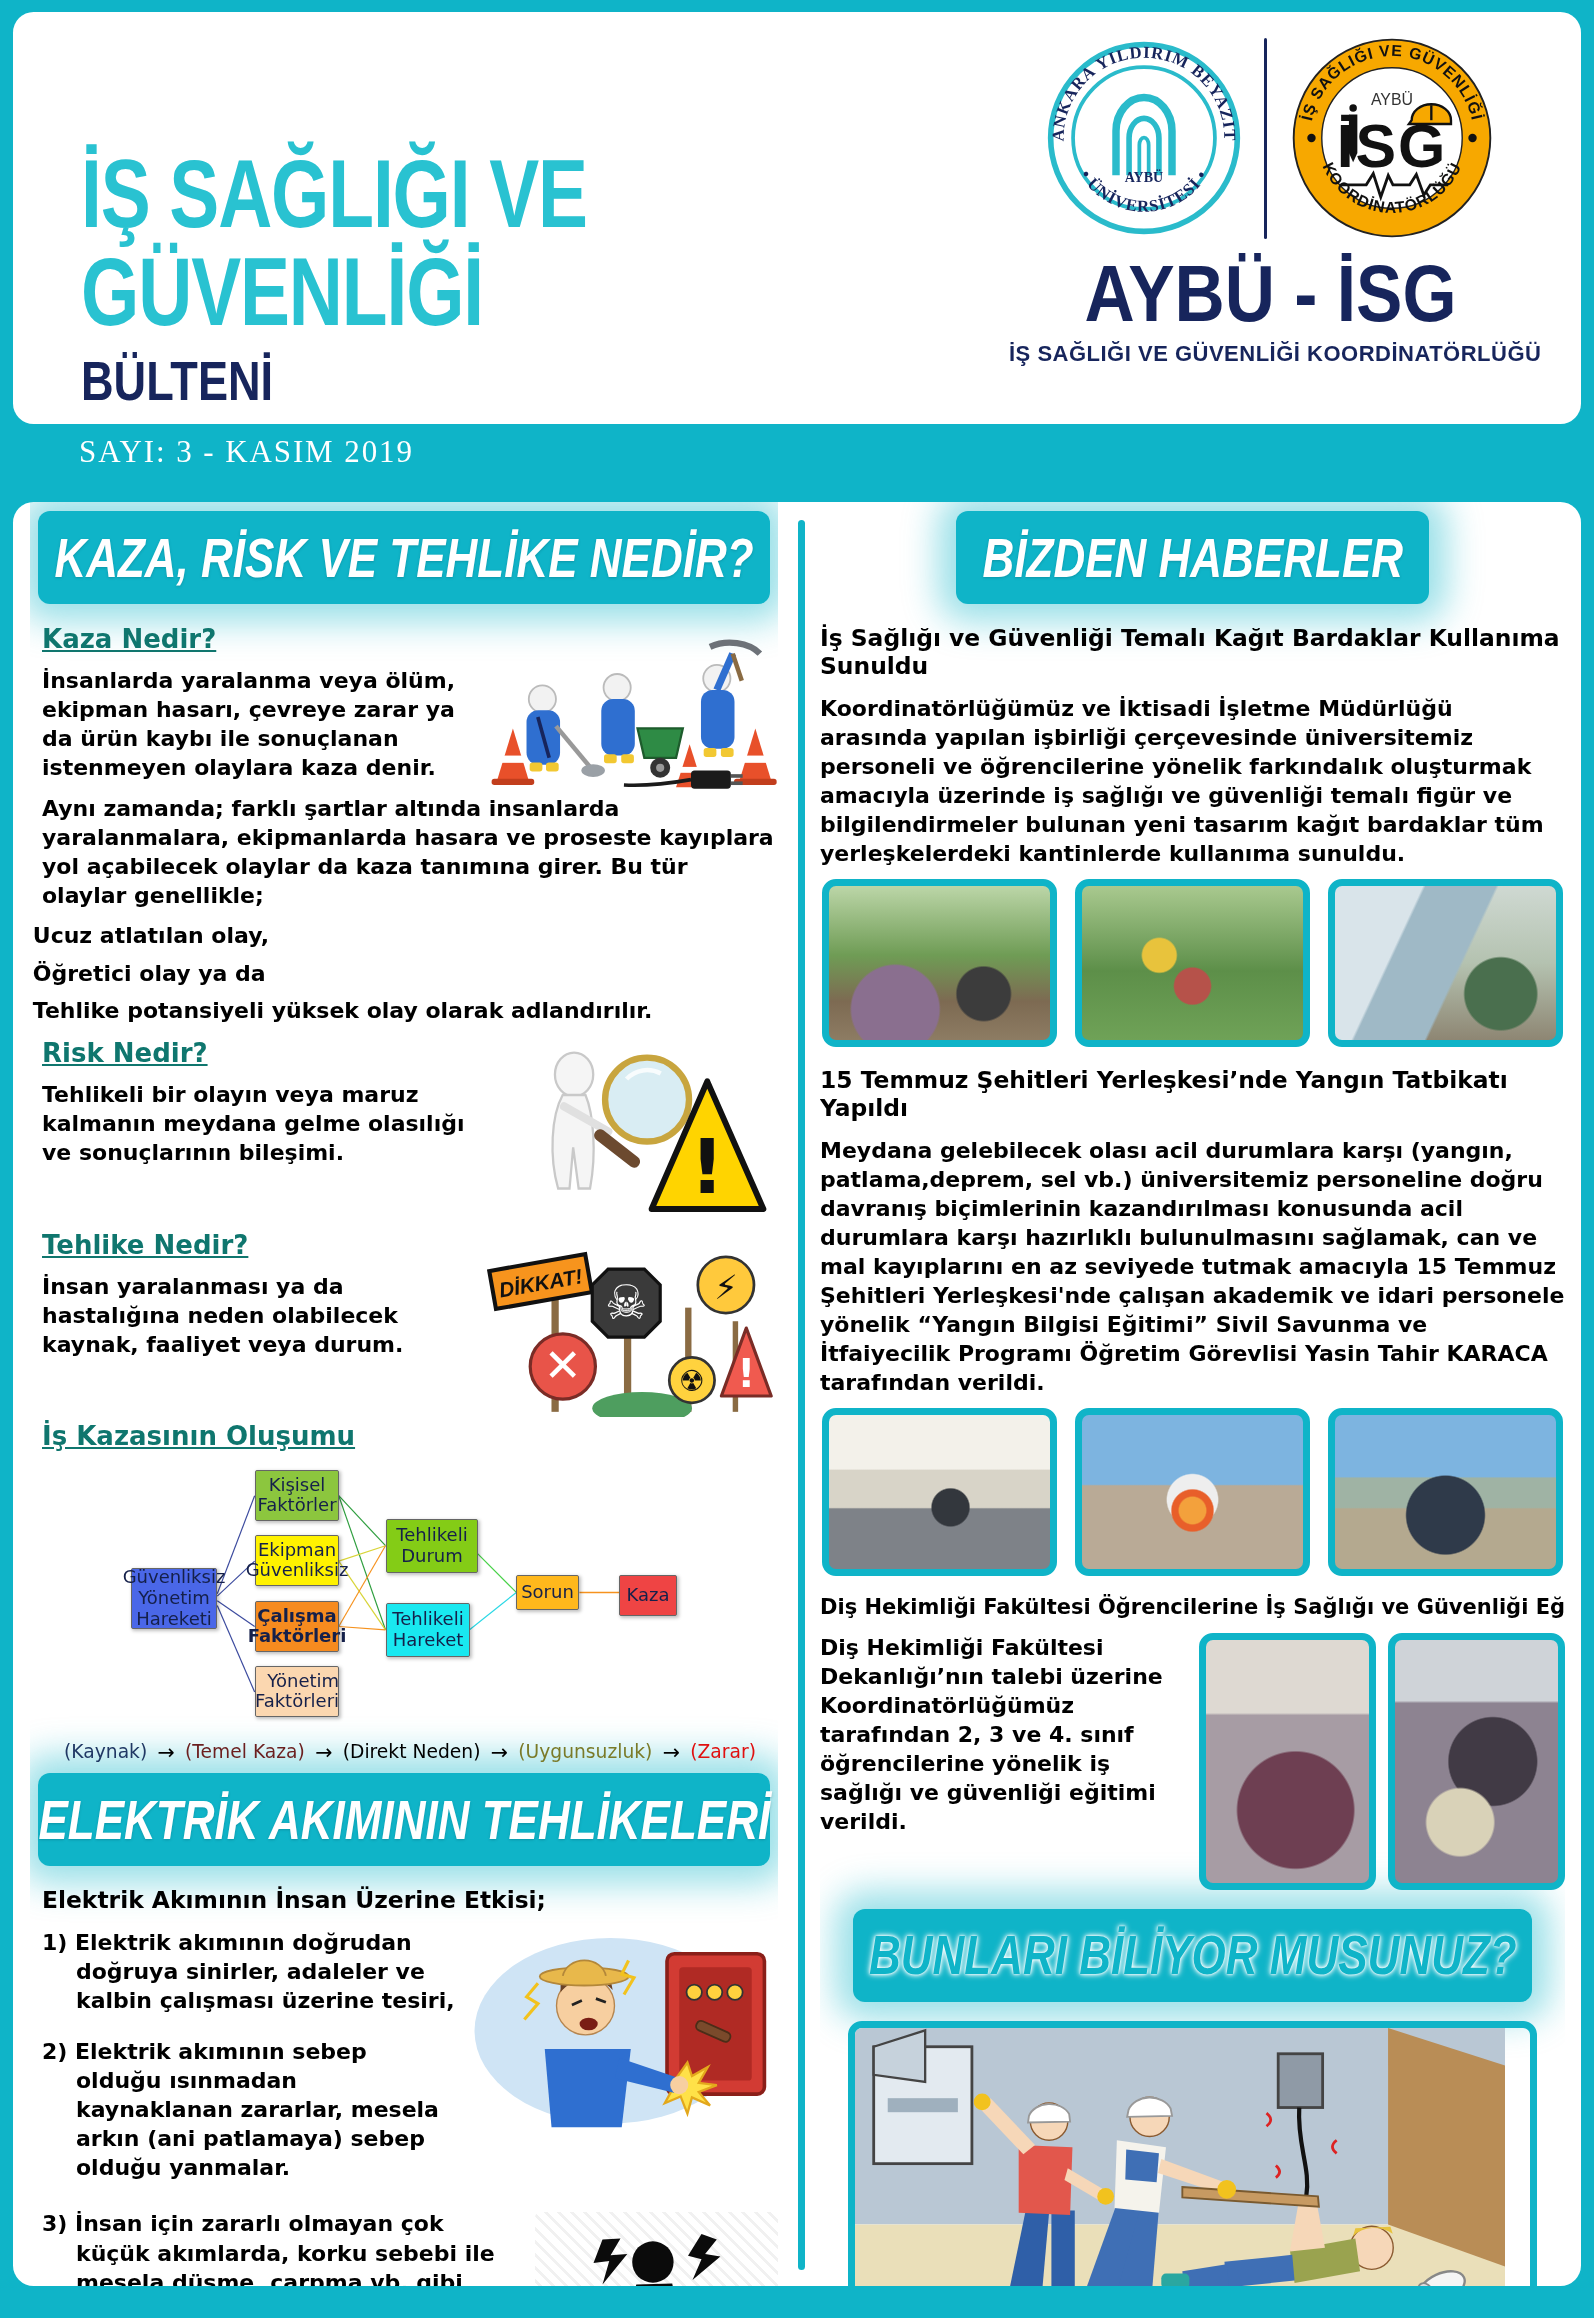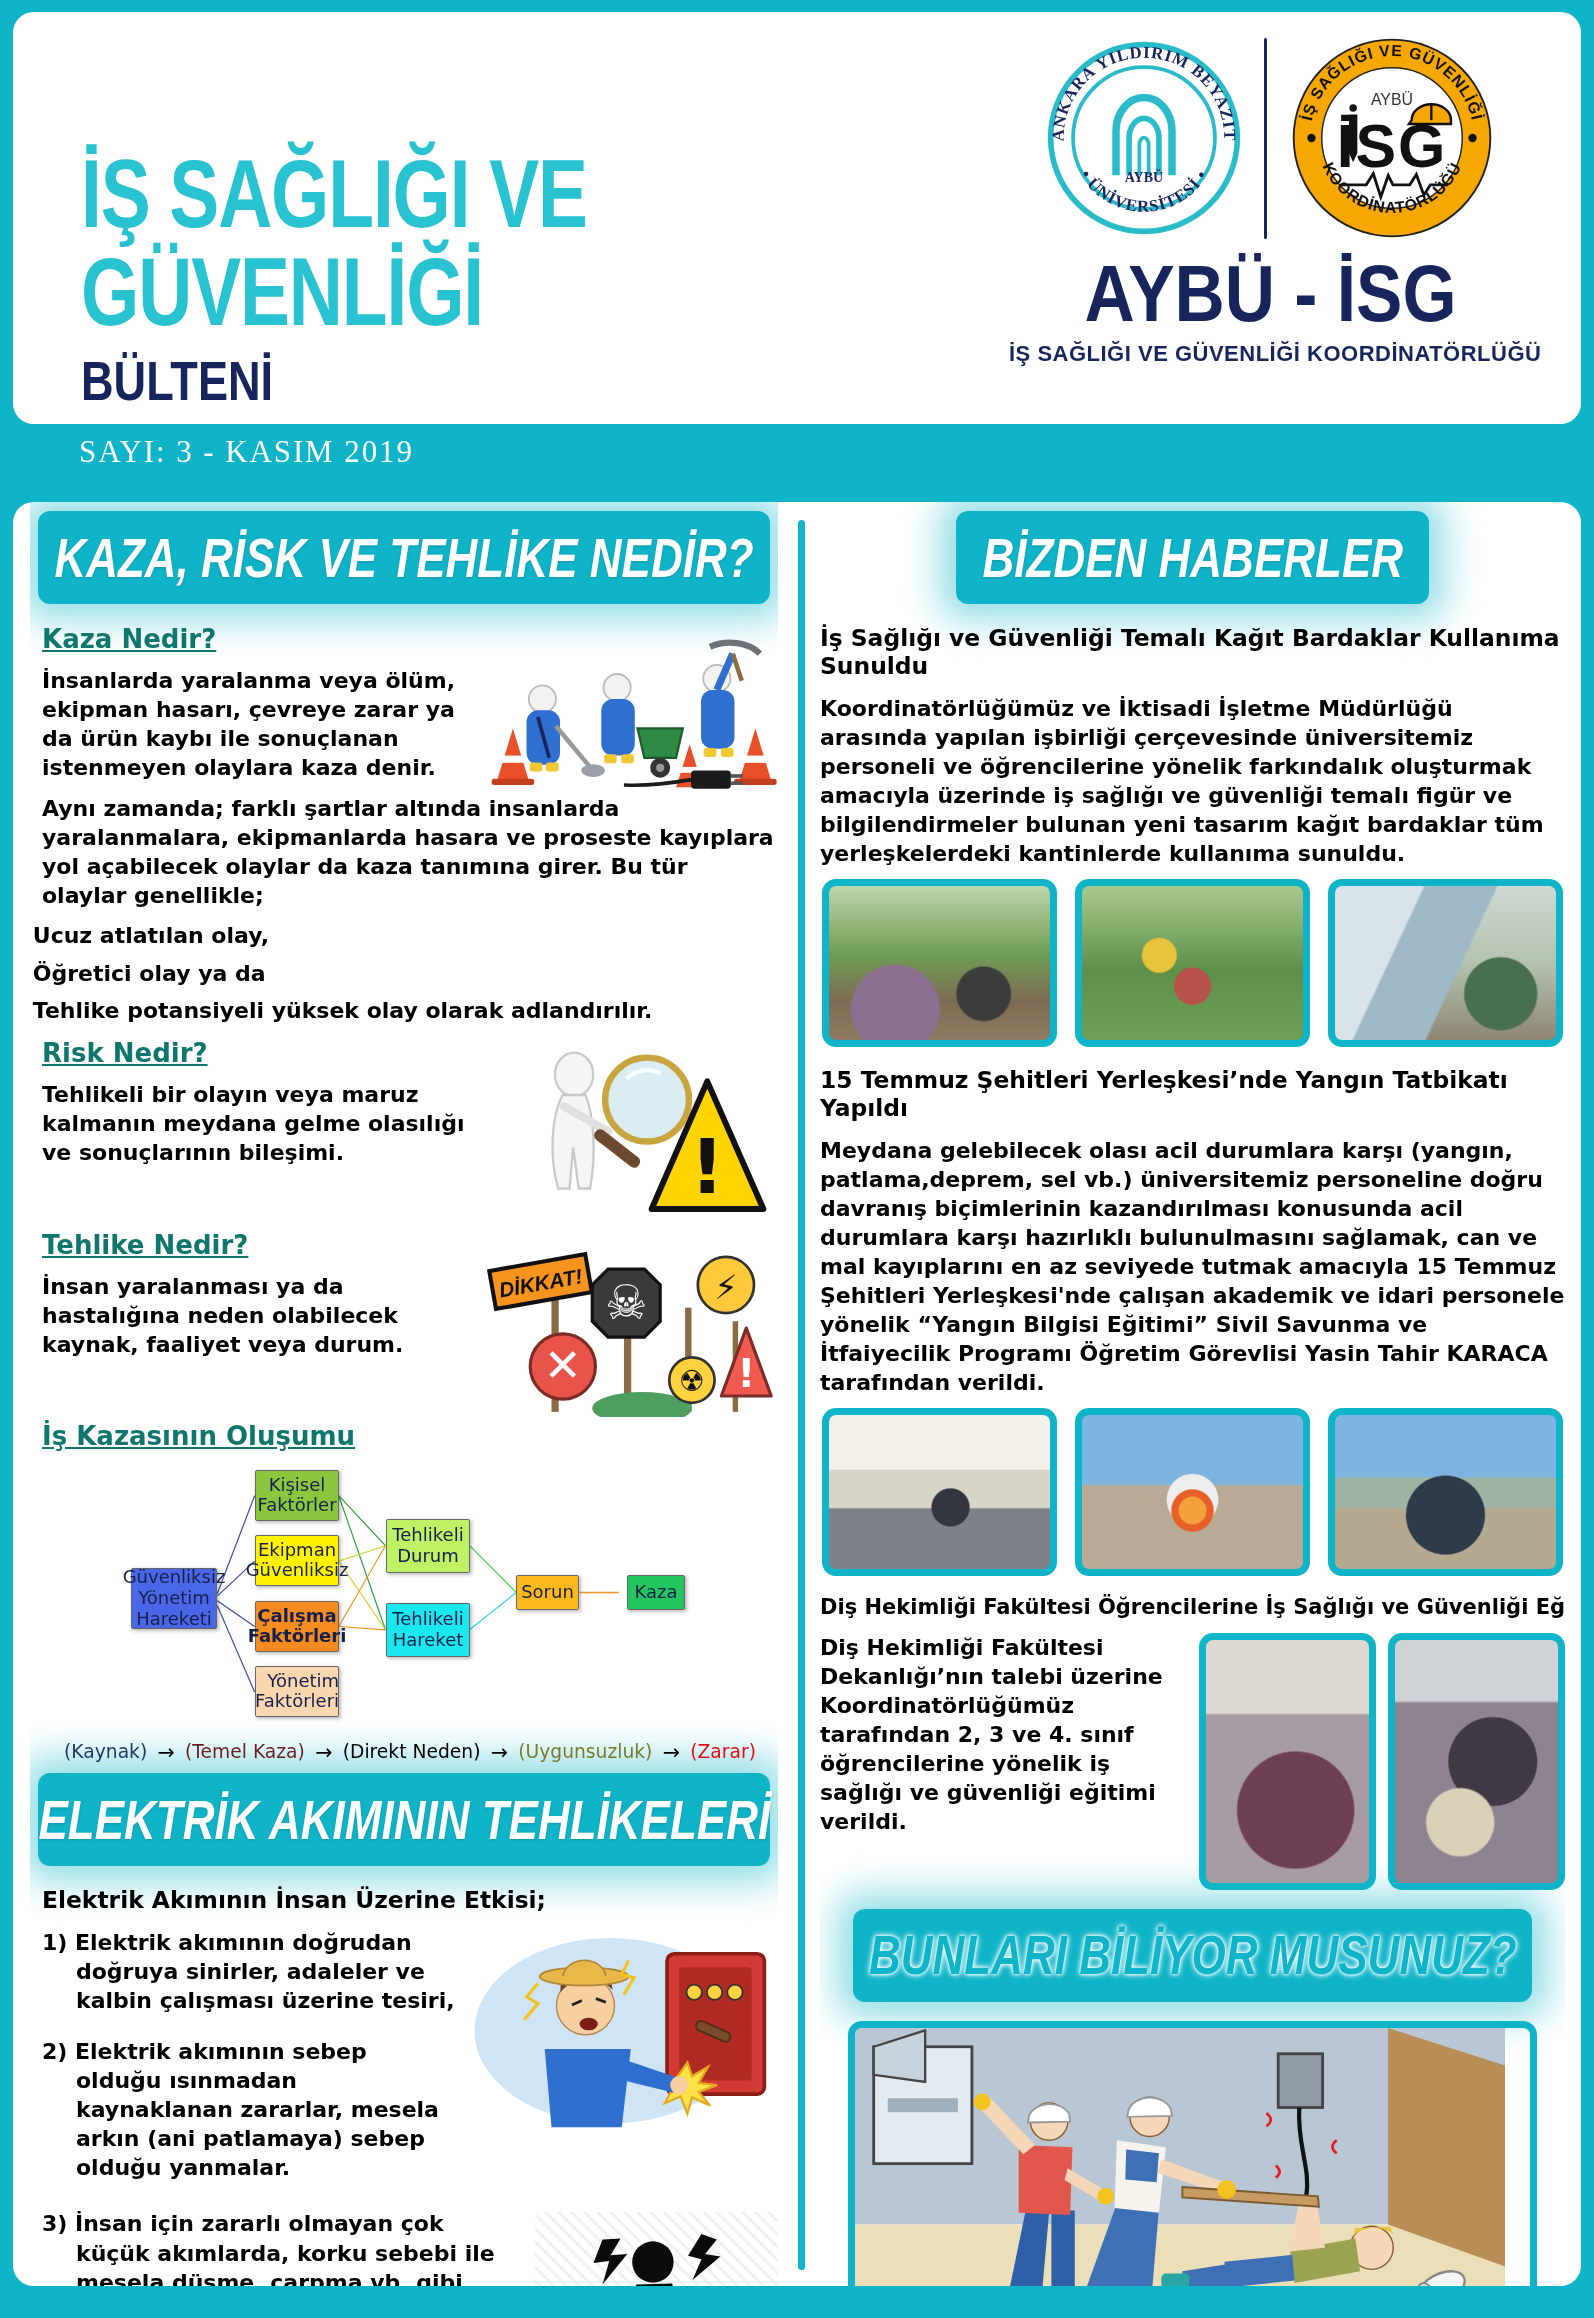--- a/index.html
+++ b/index.html
@@ -345,24 +345,24 @@
             </g>
             <line x1="915" y1="177" x2="1015" y2="277" stroke="#47D147" stroke-width="2.5"></line>
             <line x1="915" y1="357" x2="1015" y2="277" stroke="#29D8E5" stroke-width="2.5"></line>
             <line x1="1150" y1="277" x2="1235" y2="277" stroke="#F6921E" stroke-width="3"></line>
           </svg>
           <div class="dnode" style="left: 89px; top: 105px; width: 86px; height: 61px; background-color: rgb(74, 103, 232);">Güvenliksiz Yönetim Hareketi</div>
           <div class="dnode" style="left: 213px; top: 7px; width: 84px; height: 51px; background-color: rgb(140, 198, 62);">Kişisel Faktörler</div>
           <div class="dnode" style="left: 213px; top: 72px; width: 84px; height: 51px; background-color: rgb(255, 242, 0);">Ekipman Güvenliksiz</div>
           <div class="dnode" style="left: 213px; top: 138px; width: 84px; height: 51px; background-color: rgb(246, 139, 31); font-weight: bold;">Çalışma Faktörleri</div>
           <div class="dnode" style="left: 213px; top: 203px; width: 84px; height: 51px; background-color: rgb(251, 215, 176); text-align: right;">Yönetim Faktörleri</div>
-          <div class="dnode" style="left: 344px; top: 56px; width: 84px; height: 54px; background-color: #bef264;">Tehlikeli Durum</div>
+          <div class="dnode" style="left: 344px; top: 56px; width: 92px; height: 54px; background-color: #84cc16;">Tehlikeli Durum</div>
           <div class="dnode" style="left: 344px; top: 140px; width: 84px; height: 54px; background-color: rgb(25, 232, 240);">Tehlikeli Hareket</div>
           <div class="dnode" style="left: 474px; top: 112px; width: 63px; height: 35px; background-color: rgb(255, 184, 28);">Sorun</div>
-          <div class="dnode" style="left: 577px; top: 112px; width: 58px; height: 35px; background-color: #22c55e; margin-left: 8px;">Kaza</div>
+          <div class="dnode" style="left: 577px; top: 112px; width: 58px; height: 41px; background-color: #ef4444;">Kaza</div>
         </div>
         <div class="legend">
           <span style="color: rgb(32, 56, 100);">(Kaynak)</span>
           <span class="larrow">→</span>
           <span style="color: rgb(107, 31, 31);">(Temel Kaza)</span>
           <span class="larrow">→</span>
           <span style="color: rgb(0, 0, 0);">(Direkt Neden)</span>
           <span class="larrow">→</span>
           <span style="color: rgb(122, 122, 40);">(Uygunsuzluk)</span>
           <span class="larrow">→</span>

